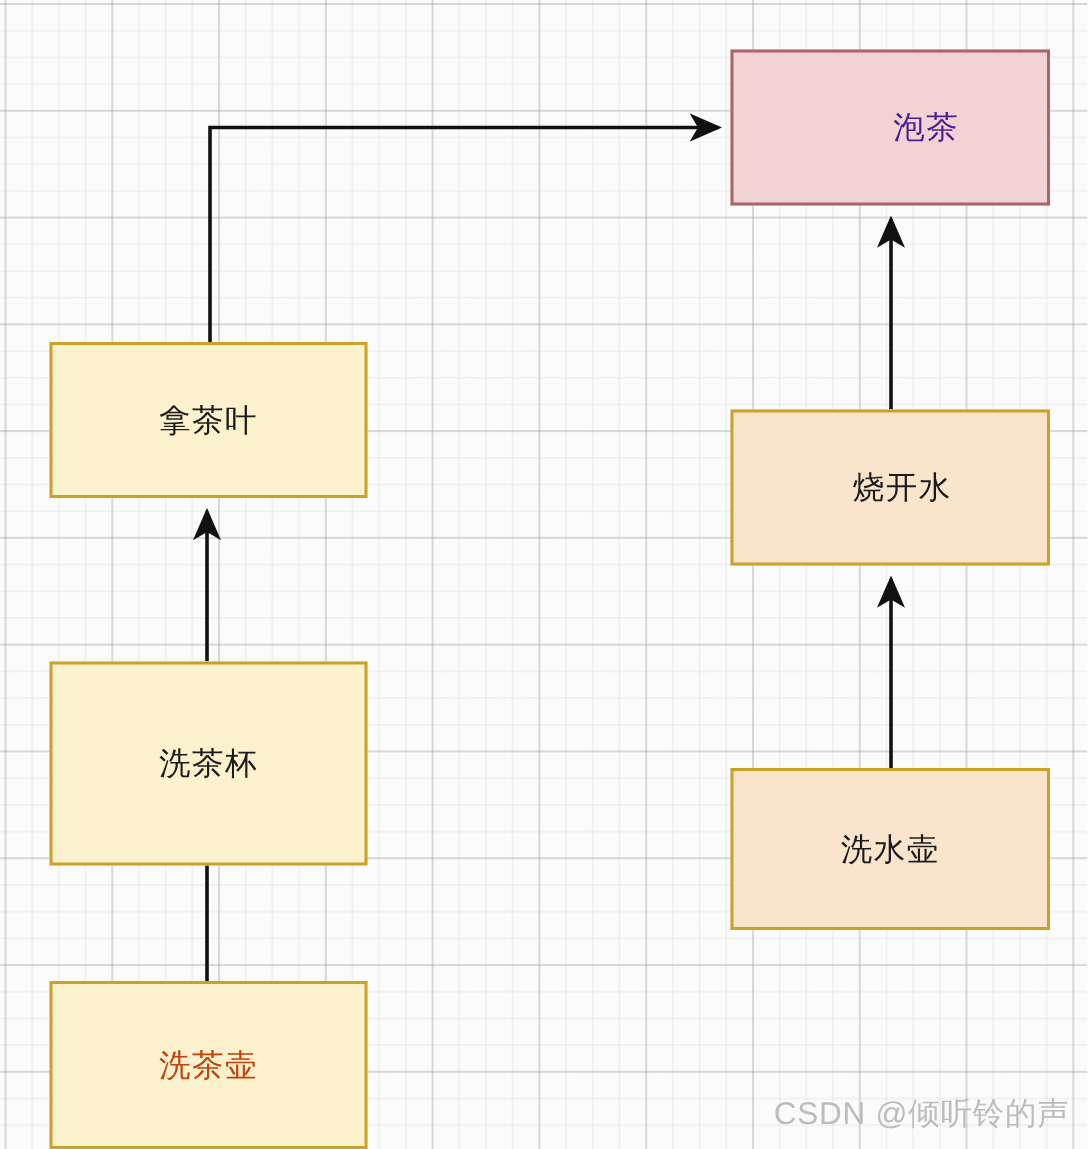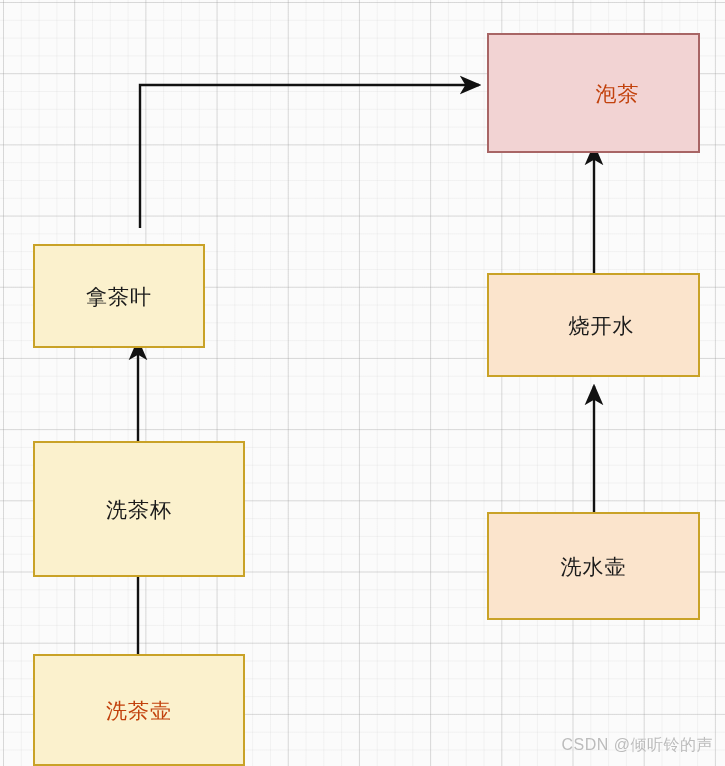--- a/index.html
+++ b/index.html
@@ -49,21 +49,21 @@
     text-align: center;
     white-space: nowrap;
   }
   .node-label {
     display: block;
   }
   .watermark {
     position: absolute;
     right: 12px;
     bottom: 10px;
-    font-size: 16px;
+    font-size: 21px;
     color: #bcbcbc;
     letter-spacing: 0.5px;
     white-space: nowrap;
     user-select: none;
   }
 </style>
 </head>
 <body>
 
 <div id="canvas" style="width: 725px; height: 766px; background-color: rgb(251, 251, 251);">
@@ -79,25 +79,25 @@
 
     <line x1="138" y1="441" x2="138" y2="341" stroke="#111111" stroke-width="2.4" marker-end="url(#arrowhead)"></line>
 
     <line x1="138" y1="654" x2="138" y2="557" stroke="#111111" stroke-width="2.4" marker-end="url(#arrowhead)"></line>
 
     <line x1="594" y1="273" x2="594" y2="146" stroke="#111111" stroke-width="2.4" marker-end="url(#arrowhead)"></line>
 
     <line x1="594" y1="512" x2="594" y2="386" stroke="#111111" stroke-width="2.4" marker-end="url(#arrowhead)"></line>
   </svg>
 
-  <div class="node" id="node-paocha" style="left: 487px; top: 33px; width: 213px; height: 120px; background: rgb(242, 211, 211); border-color: rgb(168, 101, 101); color: #c2410c; padding-left: 48px;">
+  <div class="node" id="node-paocha" style="left: 487px; top: 33px; width: 213px; height: 104px; background: rgb(242, 211, 211); border-color: rgb(168, 101, 101); color: #4c1d95; padding-left: 48px;">
     <span class="node-label">泡茶</span>
   </div>
 
-  <div class="node" id="node-nachaye" style="left: 33px; top: 228px; width: 172px; height: 104px; background: rgb(251, 241, 205); border-color: rgb(201, 162, 39); color: rgb(27, 27, 27); margin-top: 16px;">
+  <div class="node" id="node-nachaye" style="left: 33px; top: 228px; width: 212px; height: 104px; background: rgb(251, 241, 205); border-color: rgb(201, 162, 39); color: rgb(27, 27, 27);">
     <span class="node-label">拿茶叶</span>
   </div>
 
   <div class="node" id="node-xichabei" style="left: 33px; top: 441px; width: 212px; height: 136px; background: rgb(251, 241, 205); border-color: rgb(201, 162, 39); color: rgb(27, 27, 27);">
     <span class="node-label">洗茶杯</span>
   </div>
 
   <div class="node" id="node-xichahu" style="left: 33px; top: 654px; width: 212px; height: 112px; background: rgb(251, 241, 205); border-color: rgb(201, 162, 39); color: #c2410c;">
     <span class="node-label">洗茶壶</span>
   </div>

